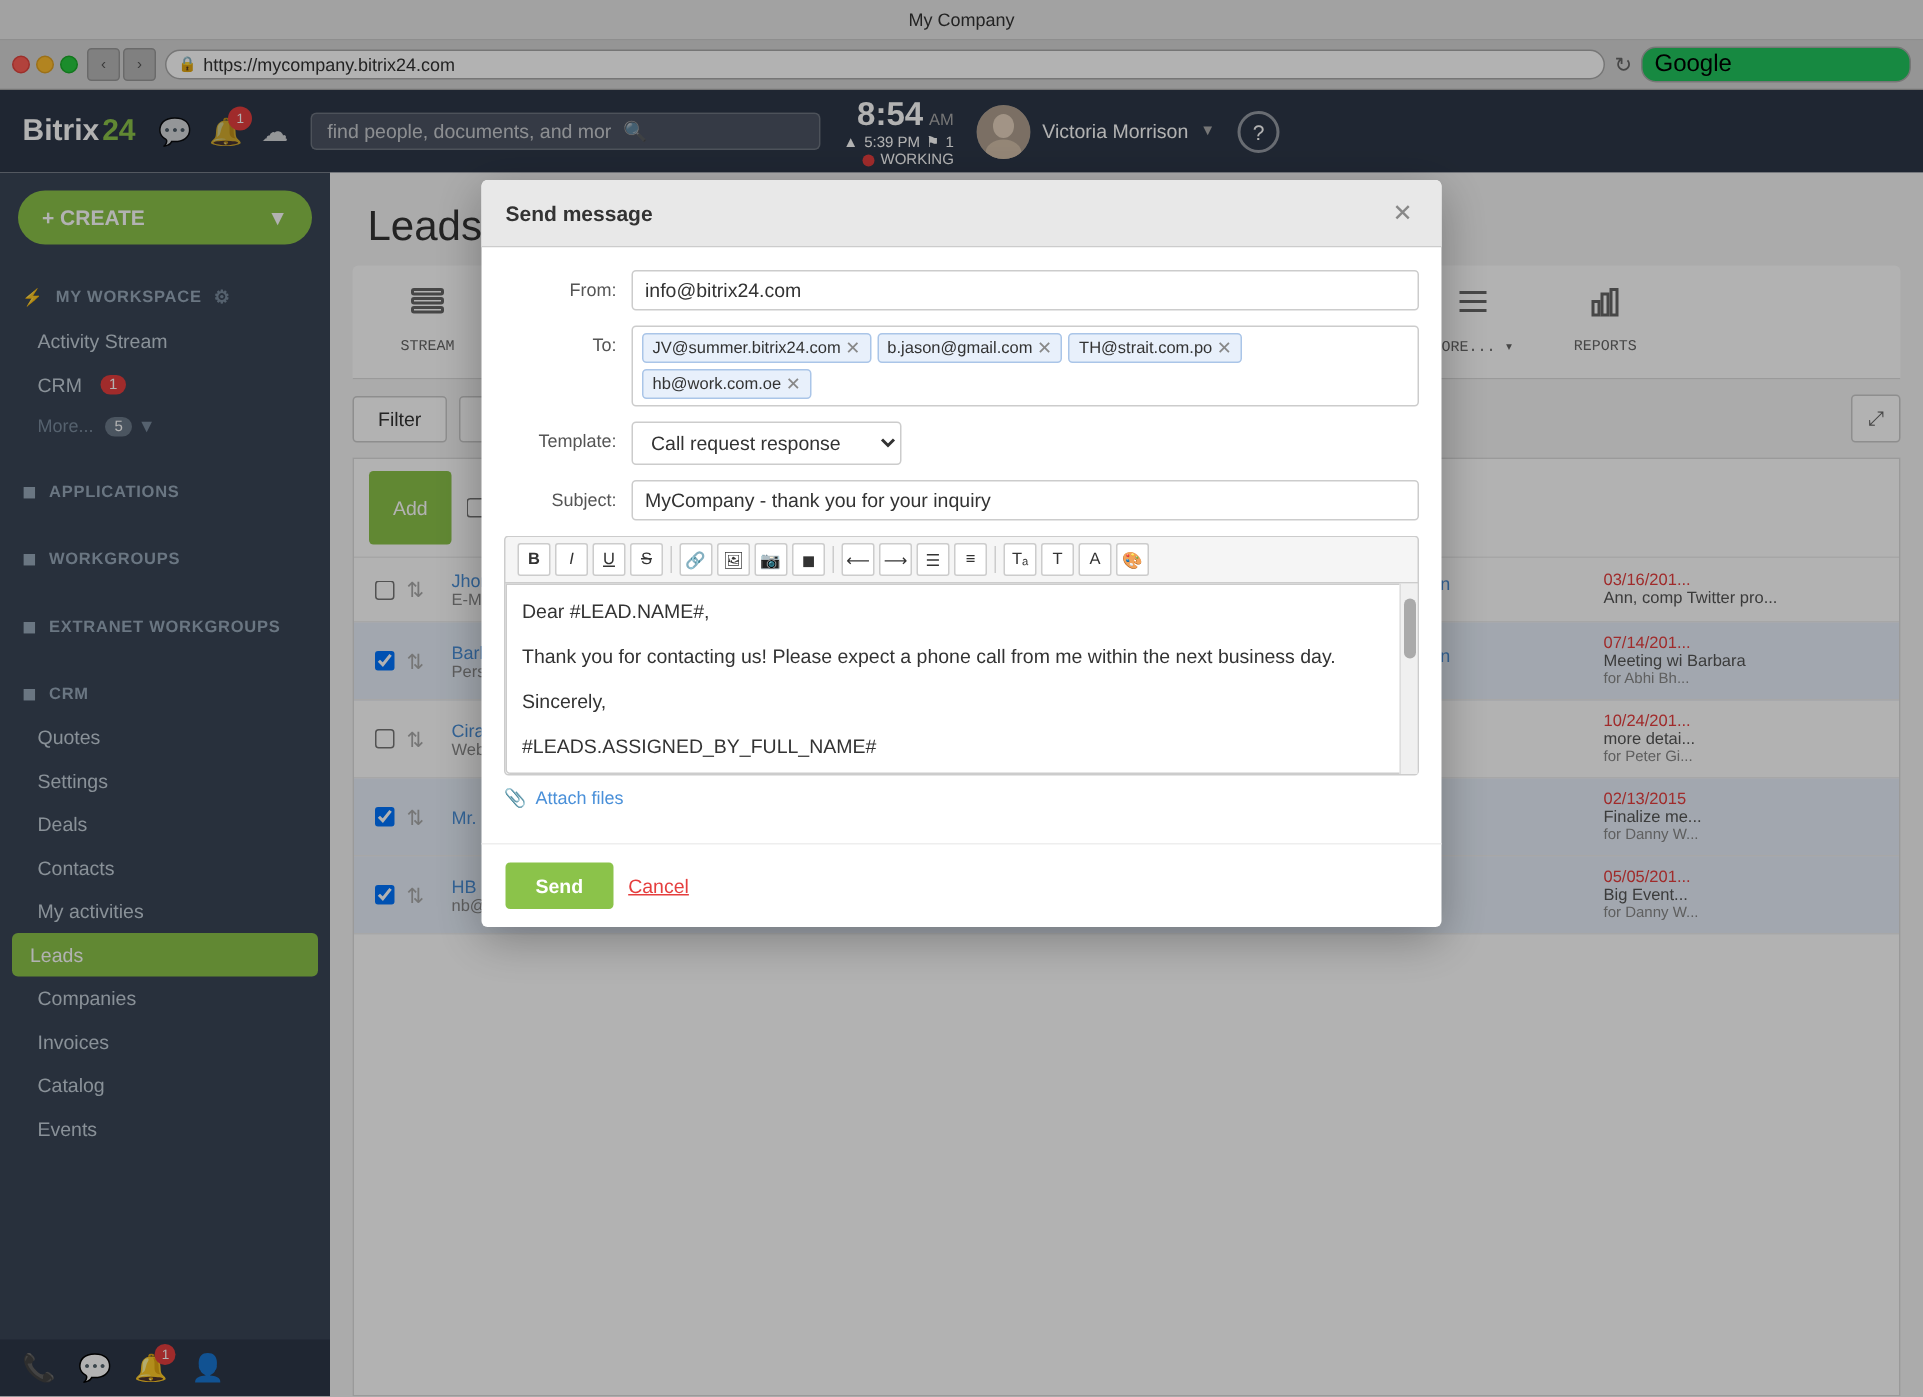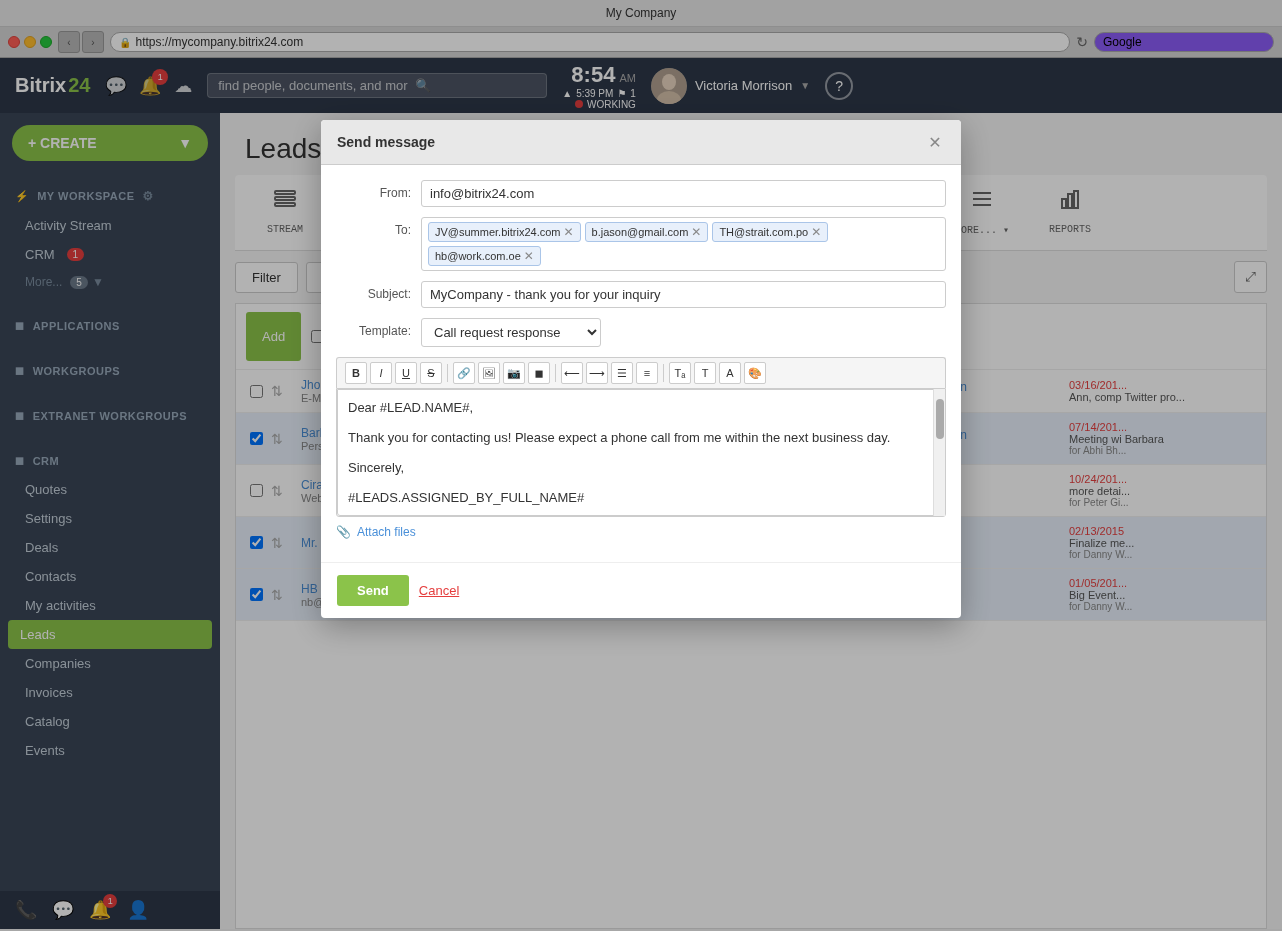--- a/index.html
+++ b/index.html
@@ -50,25 +50,25 @@
       border-radius: 10px;
       padding: 2px 8px;
       font-size: 12px;
       color: #333;
     }
     .address-bar .lock-icon { color: #888; margin-right: 4px; font-size: 10px; }
     .refresh-btn { color: #666; font-size: 14px; cursor: pointer; }
     .search-bar {
       display: flex;
       align-items: flex-end;
-      background: #8b5cf6;
+      background: #22c55e;
       border: 1px solid #aaa;
       border-radius: 10px;
       padding: 2px 8px;
-      font-size: 12px;
+      font-size: 16px;
       width: 180px;
     }
 
     
     .app-wrapper {
       display: flex;
       flex-direction: column;
       height: calc(931px - 60px);
     }
 
@@ -986,21 +986,21 @@
             </div>
             <div></div>
             <div>
               <span class="converted-badge">Converted</span>
             </div>
             <div>
               <div class="responsible-name">Danny White</div>
               <div class="green-bar" style="width:50px;height:4px;margin-top:4px;border-radius:2px;"></div>
             </div>
             <div>
-              <div class="activity-date">01/05/201...</div>
+              <div class="activity-date">05/05/201...</div>
               <div class="activity-text">Big Event...</div>
               <div style="font-size:10px;color:#888;">for Danny W...</div>
             </div>
           </div>
         </div>
       </div>
     </div>
   </div>
 </div>
 
@@ -1037,32 +1037,32 @@
             </div>
             <div class="email-chip">
               <span>hb@work.com.oe</span>
               <span class="chip-remove">✕</span>
             </div>
           </div>
         </div>
       </div>
 
       <div class="form-row">
-        <span class="form-label">Subject:</span>
-        <div class="form-field">
-          <input class="form-input" type="text" value="MyCompany - thank you for your inquiry" style="">
-        </div>
-      </div>
-
-      <div class="form-row">
         <span class="form-label">Template:</span>
         <div class="form-field">
           <select class="template-select">
             <option>Call request response</option>
           </select>
+        </div>
+      </div>
+
+      <div class="form-row">
+        <span class="form-label">Subject:</span>
+        <div class="form-field">
+          <input class="form-input" type="text" value="MyCompany - thank you for your inquiry" style="">
         </div>
       </div>
 
       <div>
         <div class="editor-toolbar">
           <button class="toolbar-btn">
               <b>B</b>
             </button>
           <button class="toolbar-btn">
               <i>I</i>

